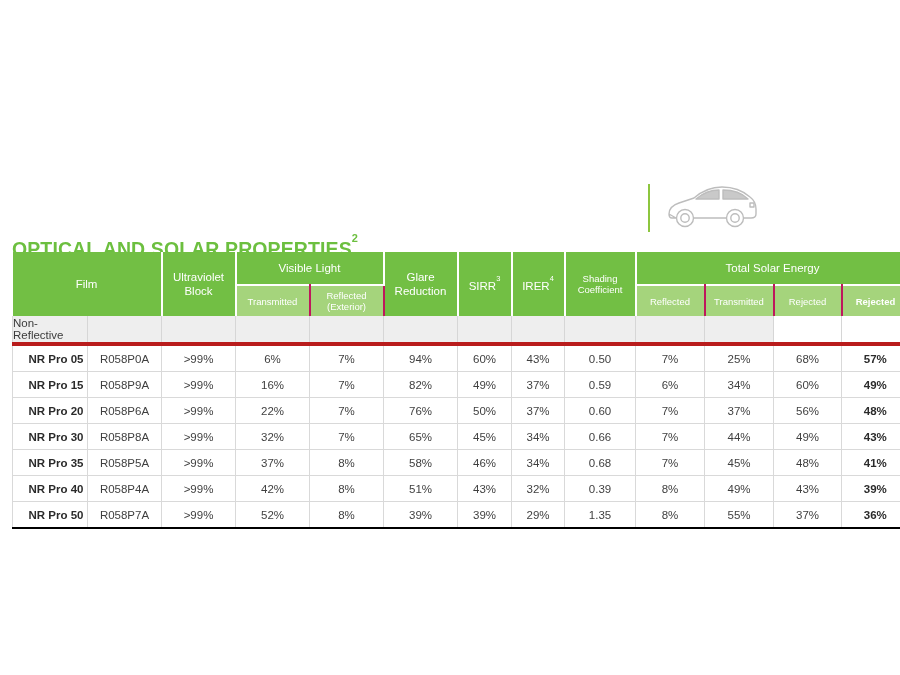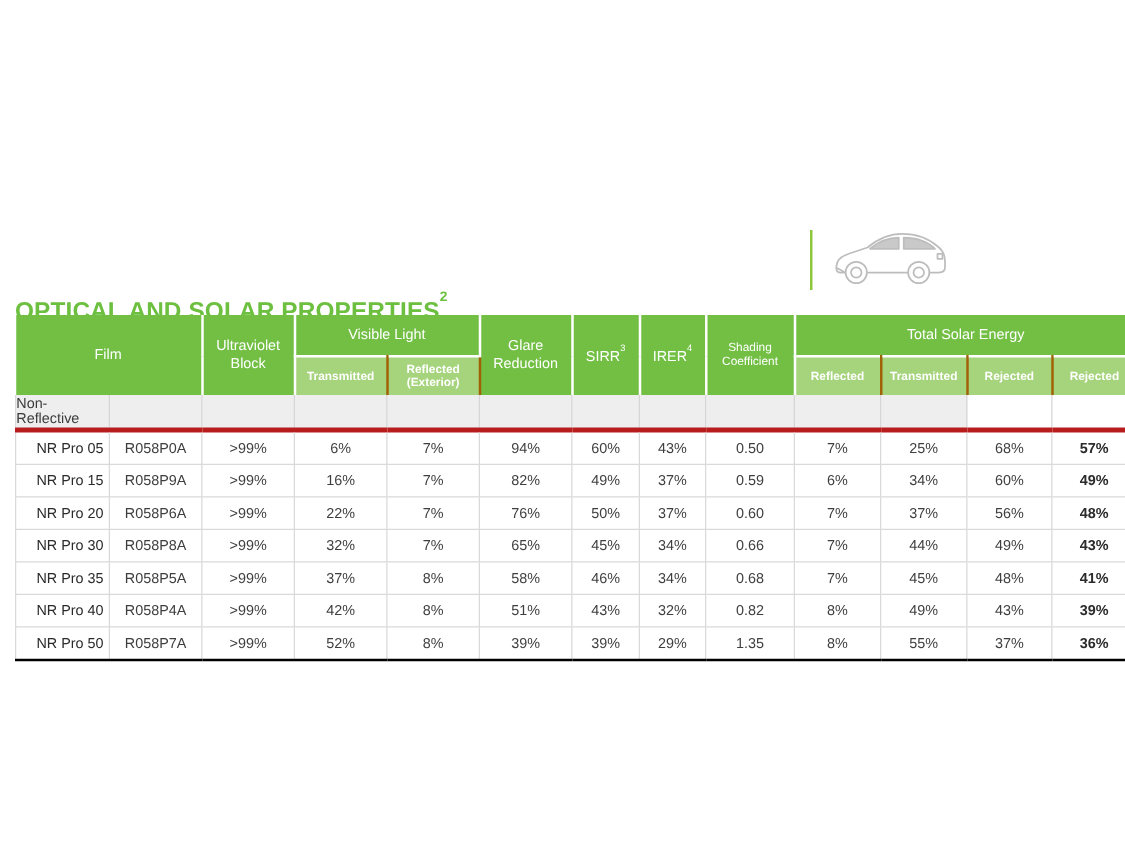--- a/index.html
+++ b/index.html
@@ -106,24 +106,24 @@
     text-align: center;
     vertical-align: middle;
     border-right: 2px solid #ffffff;
     line-height: 14px;
   }
   .hdr-main.last { border-right: none; }
   .hdr-sub {
     background: #a5d47c;
     color: #ffffff;
     font-size: 9.5px;
-    font-weight: bold;
+    font-weight: normal;
     text-align: center;
     vertical-align: middle;
-    border-right: 2px solid #a16207;
+    border-right: 2px solid #be185d;
     border-top: 2px solid #ffffff;
     line-height: 11px;
     height: 30px;
   }
   .hdr-sub.last { border-right: none; }
   .hdr-sub.bold { font-weight: bold; }
   .hdr-small { font-size: 9.5px; line-height: 11px; }
   .hdr-main sup, .hdr-sub sup { font-size: 7.5px; position: relative; top: -.45em; }
 
   
@@ -146,21 +146,21 @@
     height: 25px;
     font-size: 11.5px;
     color: #3f3f3f;
     text-align: center;
     background: #ffffff;
     border-bottom: 1px solid #d9d9d9;
     border-right: 1px solid #d9d9d9;
     vertical-align: middle;
   }
   .datarow td.name {
-    font-weight: normal;
+    font-weight: bold;
     color: #2b2b2b;
     padding-left: 12px;
   }
   .datarow td.rejected {
     font-weight: bold;
     color: #2b2b2b;
     border-right: none;
   }
   .datarow:last-child td { border-bottom: 2px solid #000000; }
 
@@ -330,21 +330,21 @@
 
     <tr class="datarow">
       <td class="name leftedge">NR Pro 40</td>
       <td>R058P4A</td>
       <td>&gt;99%</td>
       <td>42%</td>
       <td>8%</td>
       <td>51%</td>
       <td>43%</td>
       <td>32%</td>
-      <td>0.82</td>
+      <td>0.39</td>
       <td>8%</td>
       <td>49%</td>
       <td>43%</td>
       <td class="rejected">39%</td>
     </tr>
 
     <tr class="datarow">
       <td class="name leftedge">NR Pro 50</td>
       <td>R058P7A</td>
       <td>&gt;99%</td>

